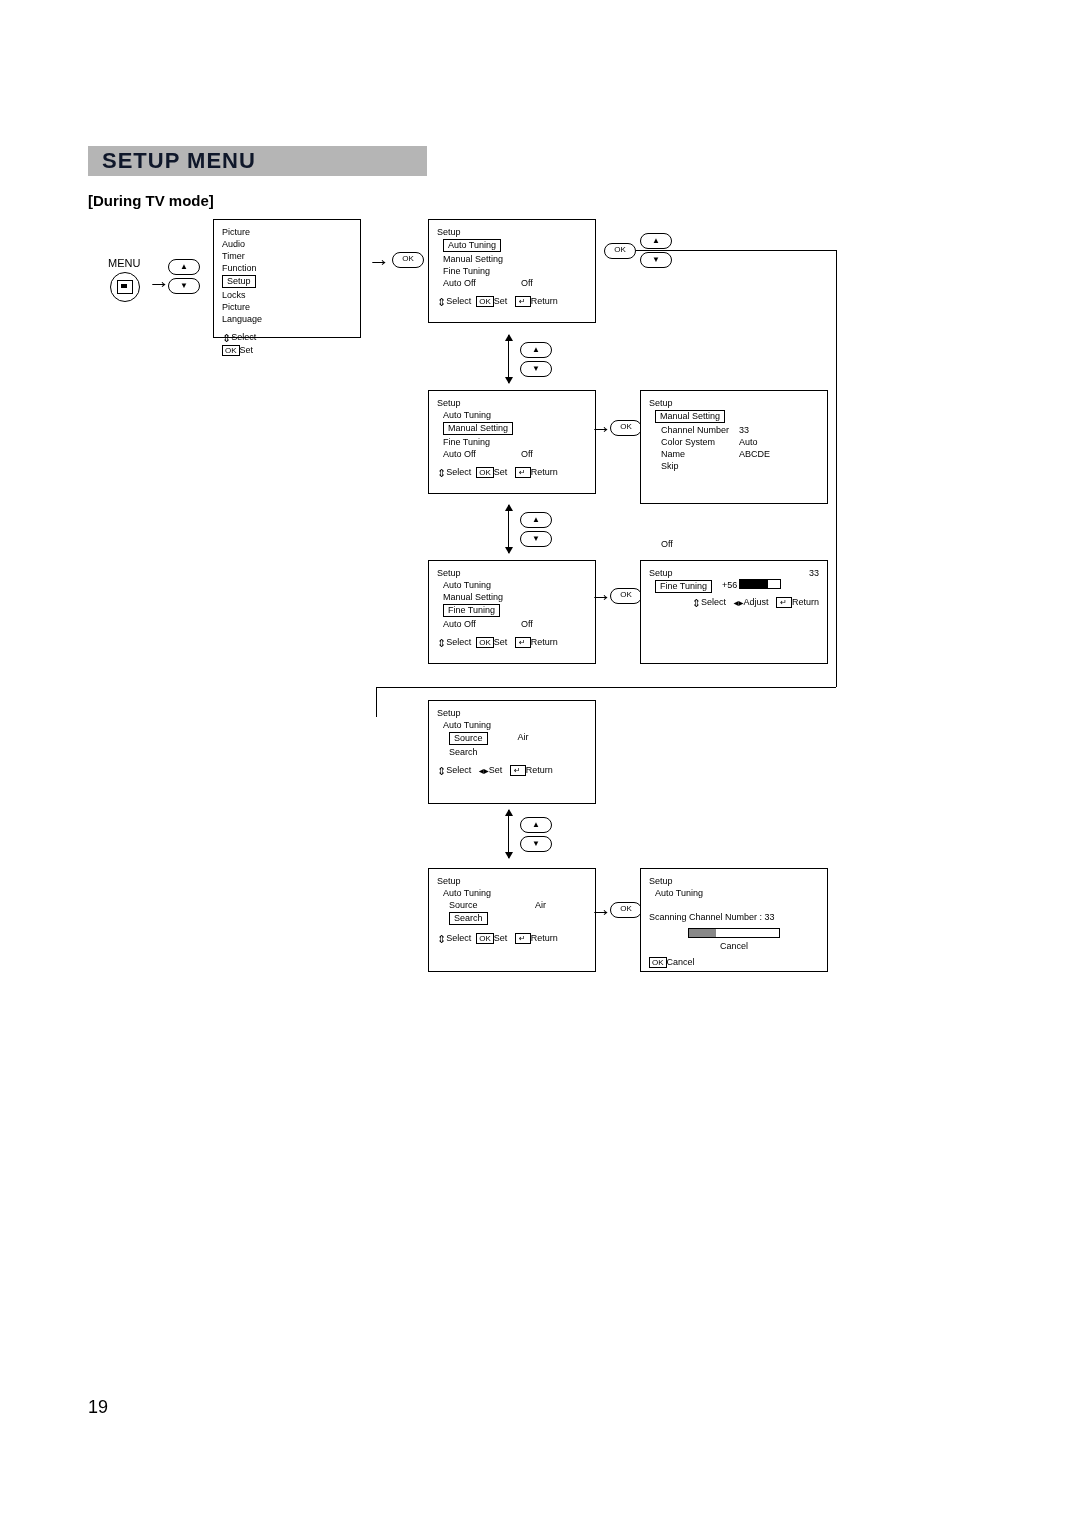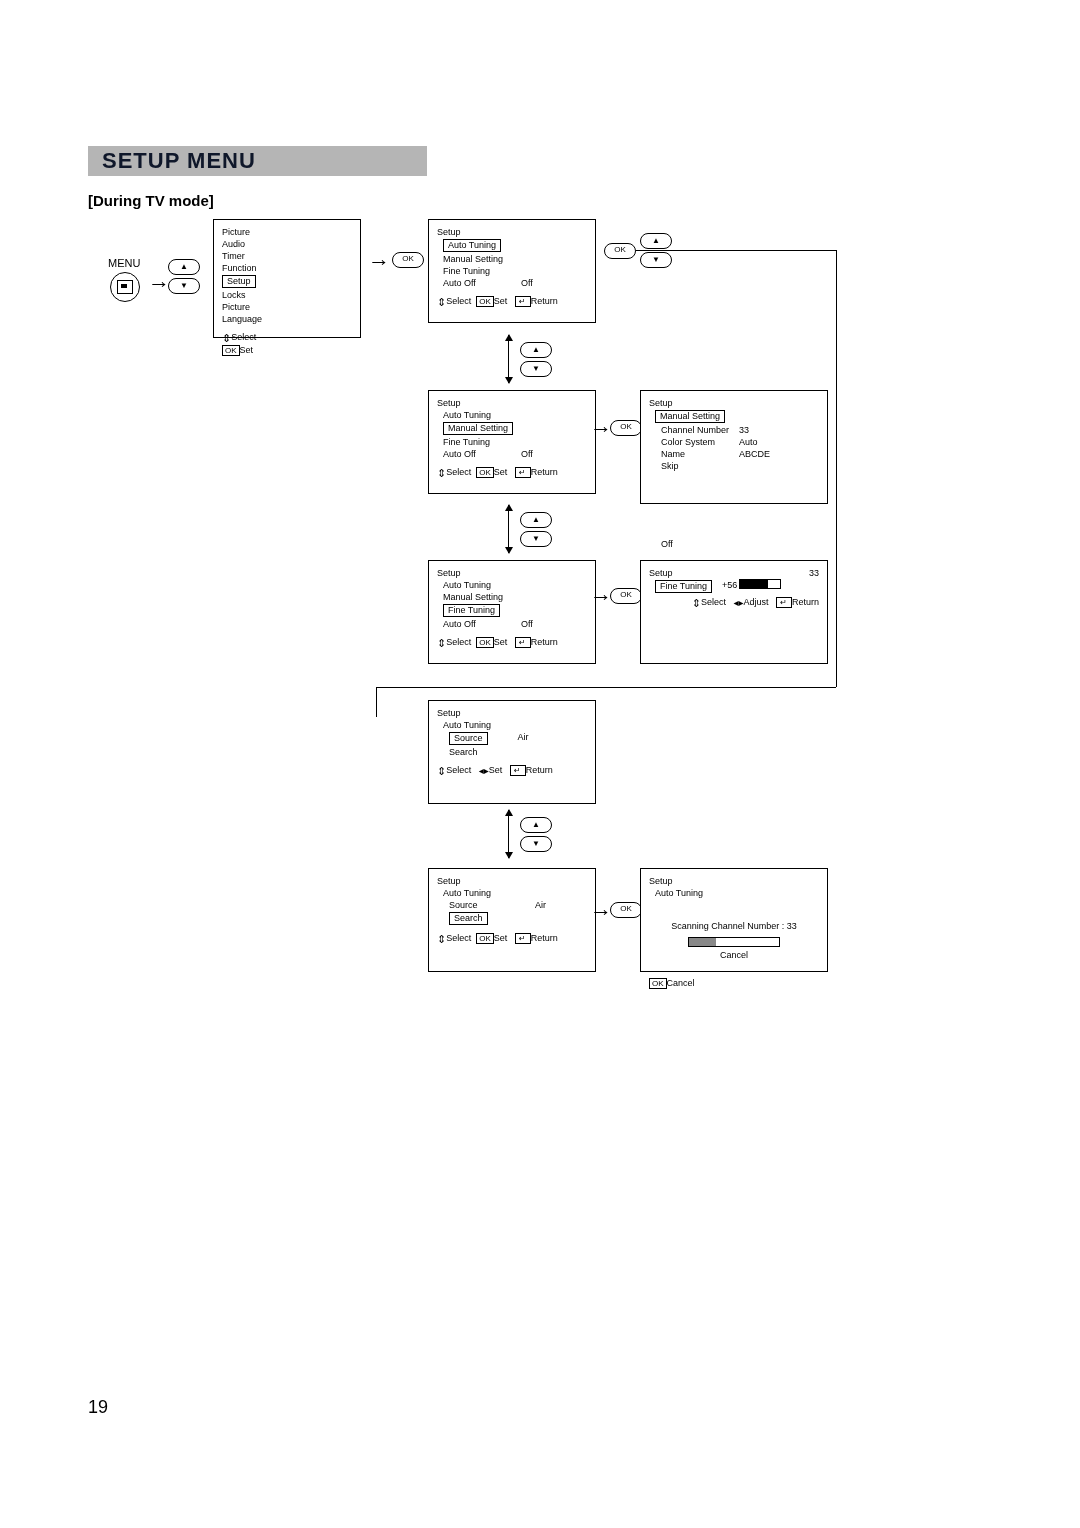--- a/index.html
+++ b/index.html
@@ -408,19 +408,19 @@
 </div>
 
 <div class="arrow-right" style="left:590px;top:898px;">→</div>
 <div class="oval-btn oval-ok" style="left:610px;top:902px;">OK</div>
 
 <div class="box" style="left:640px;top:868px;width:170px;height:90px;">
   <div class="title">Setup</div>
   <div class="row indent">
       <span>Auto Tuning</span>
     </div>
-  <div style="margin-top:21px;text-align:center;">Scanning Channel Number : 33</div>
+  <div style="margin-top:12px;text-align:left;">Scanning Channel Number : 33</div>
   <div style="text-align:center;margin-top:3px;"><span class="progress"><span class="fill"></span></span></div>
   <div style="text-align:center;margin-top:2px;">Cancel</div>
-  <div class="hints" style="margin-top:16px;">
+  <div class="hints" style="margin-top:4px;">
     <span class="okmini">OK</span><span>Cancel</span>
   </div>
 </div>
 
 </body></html>

